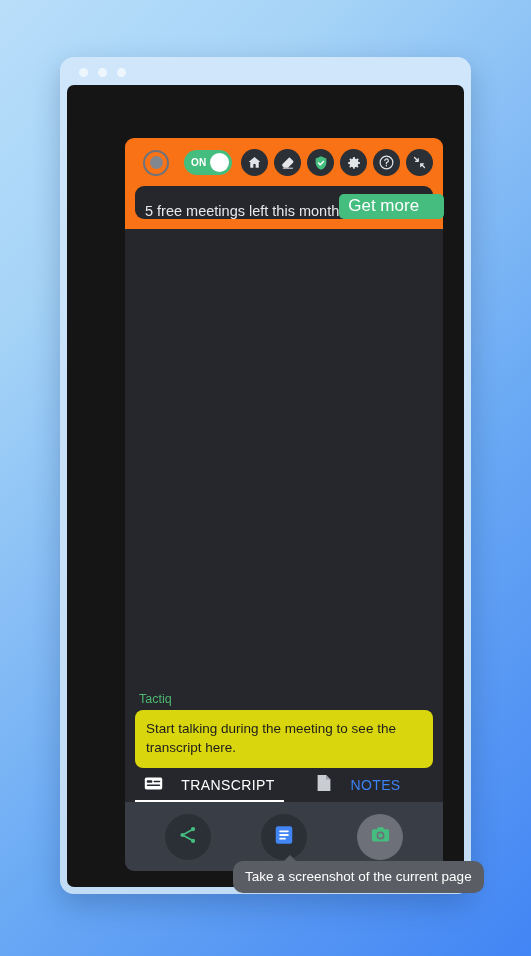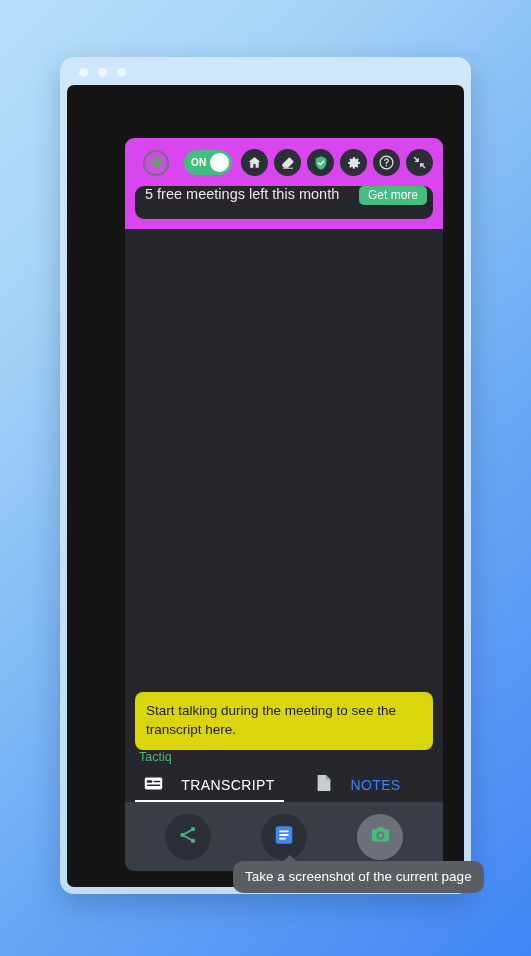--- a/index.html
+++ b/index.html
@@ -56,21 +56,21 @@
     left: 58px;
     top: 53px;
     width: 318px;
     height: 733px;
     display: flex;
     flex-direction: column;
   }
 
   
   #tactiq-toolbar {
-    background: #d946ef;
+    background: #f97316;
     border-radius: 9px 9px 0 0;
     padding: 9px 10px 10px 10px;
   }
 
   #toolbar-row {
     display: flex;
     align-items: center;
     height: 31px;
   }
 
@@ -121,35 +121,35 @@
   }
   .icon-btn svg { display: block; }
 
   
   #free-banner {
     margin-top: 8px;
     background: #25272c;
     border-radius: 9px;
     height: 33px;
     display: flex;
-    align-items: flex-start;
+    align-items: flex-end;
     padding: 0 6px 0 10px;
   }
   #banner-text {
     color: #e7e8ea;
     font-size: 14.5px;
     white-space: nowrap;
   }
   #get-more-button {
     margin-left: auto;
     background: #45bd7f;
     color: #ffffff;
-    font-size: 12px;
+    font-size: 17px;
     border-radius: 5px;
-    padding: 2px 9px 3px 9px;
+    padding: 2px 25px 3px 9px;
     white-space: nowrap;
   }
 
   
   #transcript-body {
     flex: 1;
     background: #25272c;
     position: relative;
     display: flex;
     flex-direction: column;
@@ -319,22 +319,22 @@
           </div>
         </div>
 
         <div id="free-banner">
           <span id="banner-text">5 free meetings left this month</span>
           <span id="get-more-button">Get more</span>
         </div>
       </div>
 
       <div id="transcript-body">
+        <div id="speaker-name">Tactiq</div>
         <div id="transcript-callout">Start talking during the meeting to see the transcript here.</div>
-        <div id="speaker-name">Tactiq</div>
       </div>
 
       <div id="tabs-row">
 
         <div class="tab active">
           <span>
             <svg width="19" height="15" viewBox="0 0 24 18">
               <rect x="1" y="1.5" width="22" height="15" rx="2" fill="#ffffff"></rect>
               <rect x="3.5" y="5" width="7" height="3" rx="1" fill="#25272c"></rect>
               <rect x="12" y="5.6" width="8.5" height="1.8" rx=".9" fill="#25272c"></rect>

